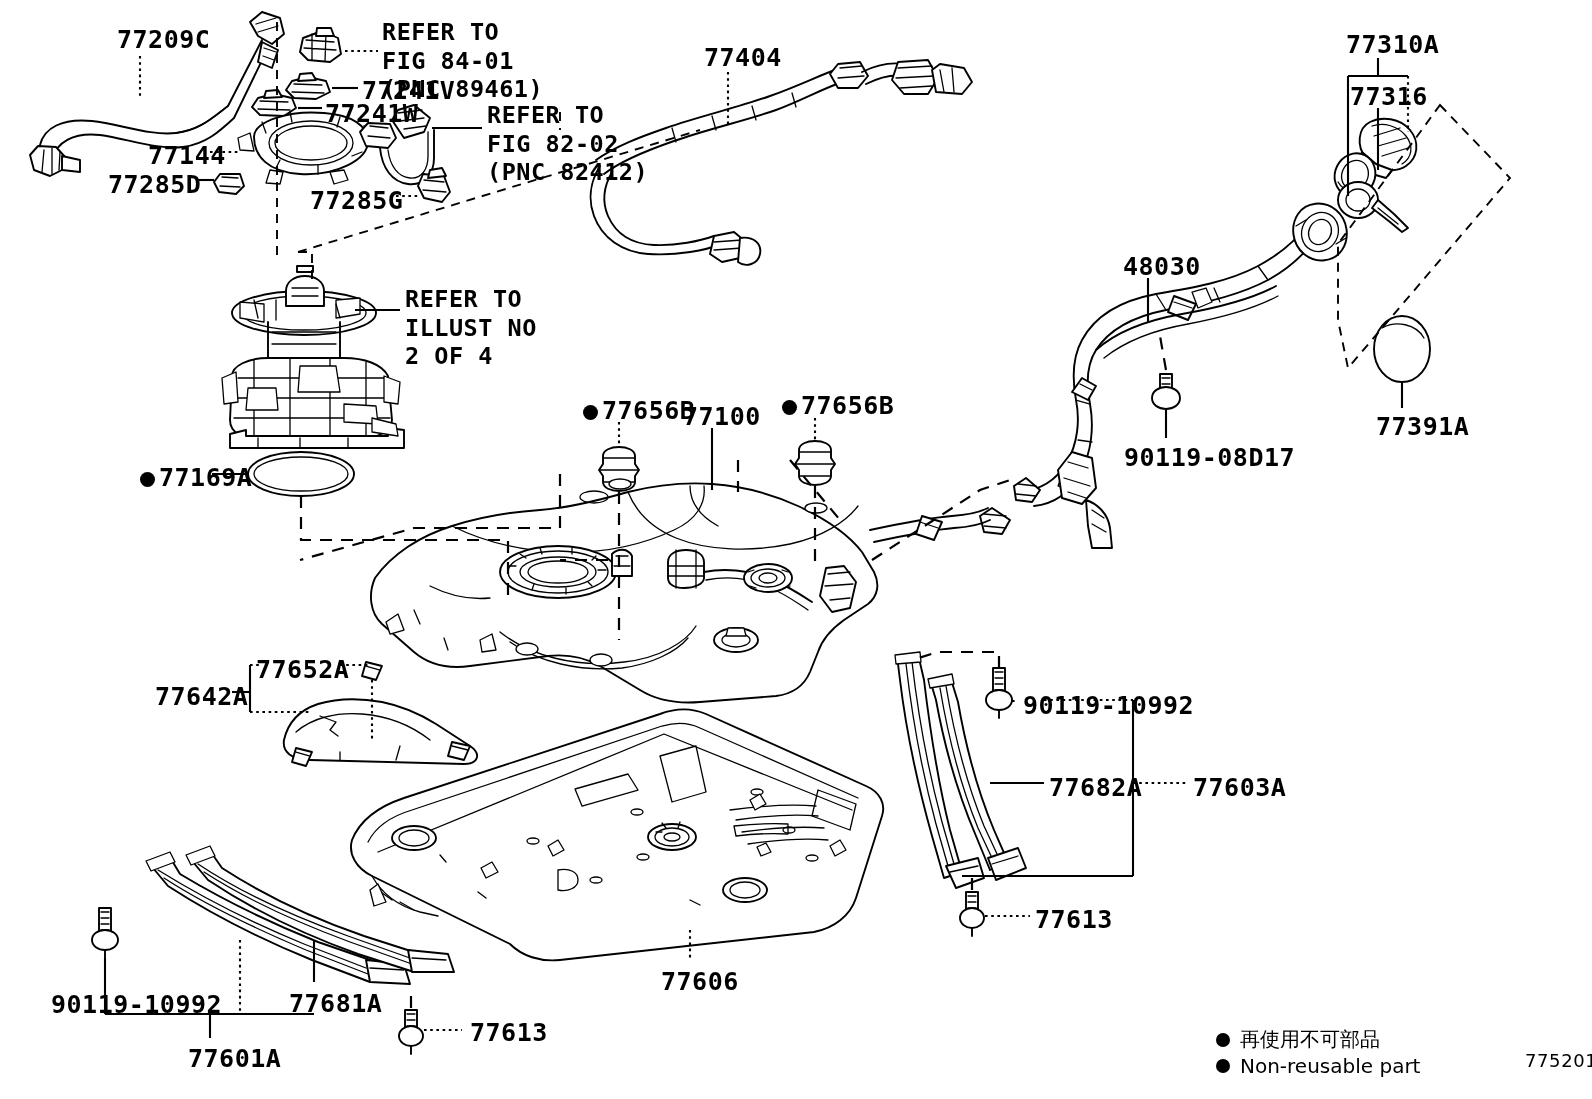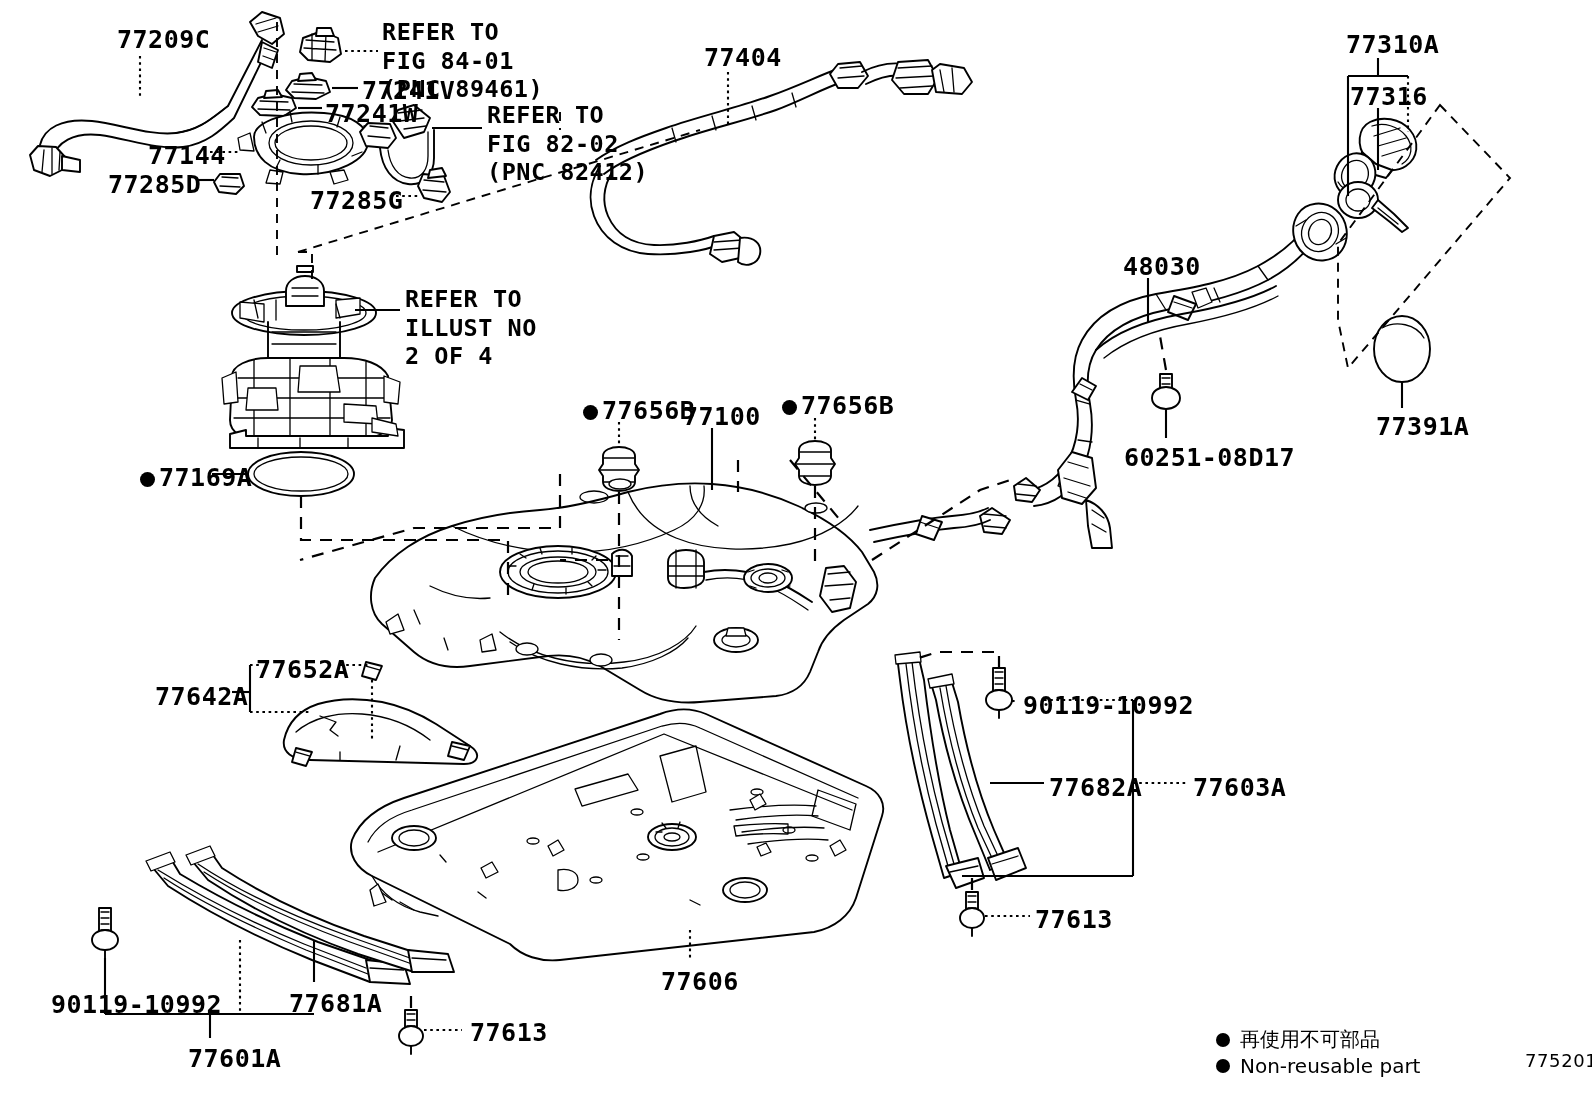--- a/index.html
+++ b/index.html
@@ -637,21 +637,21 @@
       <div class="lbl" style="left: 108px; top: 154px; margin-top: 16px;"><span style="white-space: pre;">77285D</span></div>
       <div class="lbl" style="left: 310px; top: 186px; text-align: center;"><span style="white-space: pre;">77285G</span></div>
       <div class="lbl" style="left: 704px; top: 43px;"><span style="white-space: pre;">77404</span></div>
       <div class="lbl" style="left: 1346px; top: 30px;"><span style="white-space: pre;">77310A</span></div>
       <div class="lbl" style="left: 1350px; top: 82px;"><span style="white-space: pre;">77316</span></div>
       <div class="lbl multi" style="left: 405px; top: 285px;"><span style="white-space: pre;">REFER TO
 ILLUST NO
 2 OF 4</span></div>
       <div class="lbl" style="left: 1123px; top: 252px;"><span style="white-space: pre;">48030</span></div>
       <div class="lbl" style="left: 1376px; top: 412px;"><span style="white-space: pre;">77391A</span></div>
-      <div class="lbl" style="left: 1124px; top: 443px;"><span style="white-space: pre;">60251-08D17</span></div>
+      <div class="lbl" style="left: 1124px; top: 443px;"><span style="white-space: pre;">90119-08D17</span></div>
       <div class="lbl" style="left: 583px; top: 396px;"><span class="bullet" style="position: relative; display: inline-block; margin-right: 4px; vertical-align: middle;"></span><span style="white-space: pre;">77656B</span></div>
       <div class="lbl" style="left: 683px; top: 402px;"><span style="white-space: pre; margin-top: 20px;">77100</span></div>
       <div class="lbl" style="left: 782px; top: 391px;"><span class="bullet" style="position: relative; display: inline-block; margin-right: 4px; vertical-align: middle;"></span><span style="white-space: pre;">77656B</span></div>
       <div class="lbl" style="left: 140px; top: 463px;"><span class="bullet" style="position: relative; display: inline-block; margin-right: 4px; vertical-align: middle;"></span><span style="white-space: pre;">77169A</span></div>
       <div class="lbl" style="left: 256px; top: 655px;"><span style="white-space: pre;">77652A</span></div>
       <div class="lbl" style="left: 155px; top: 682px;"><span style="white-space: pre;">77642A</span></div>
       <div class="lbl" style="left: 1023px; top: 691px;"><span style="white-space: pre;">90119-10992</span></div>
       <div class="lbl" style="left: 1049px; top: 773px;"><span style="white-space: pre;">77682A</span></div>
       <div class="lbl" style="left: 1193px; top: 773px;"><span style="white-space: pre;">77603A</span></div>
       <div class="lbl" style="left: 1035px; top: 905px;"><span style="white-space: pre;">77613</span></div>

